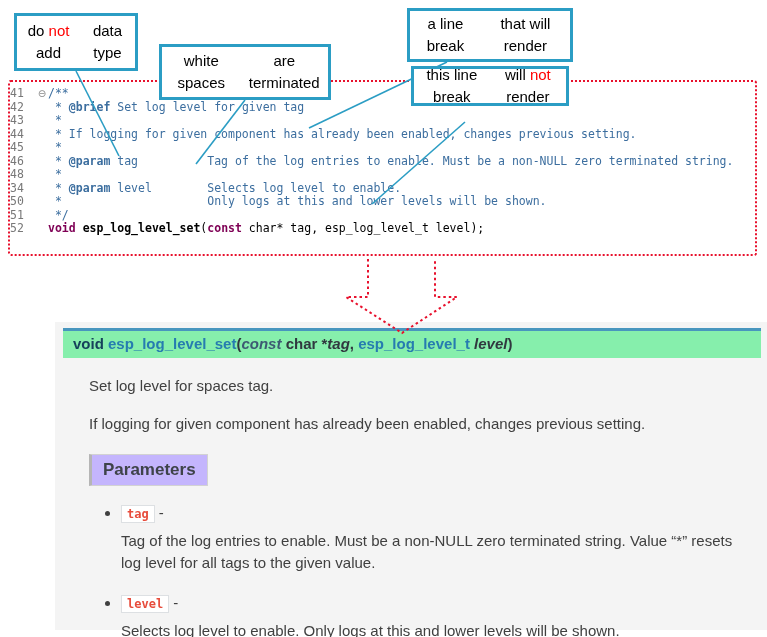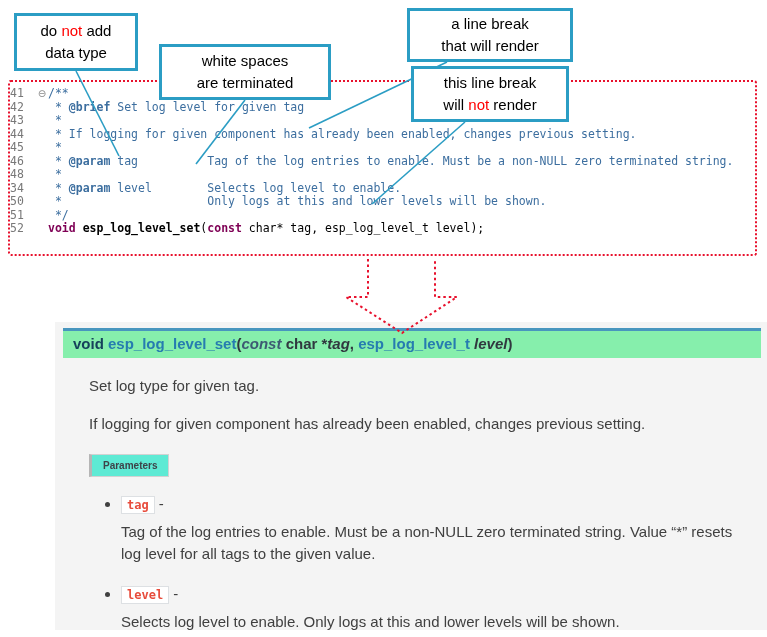--- a/index.html
+++ b/index.html
@@ -8,27 +8,27 @@
 
   .canvas { position:relative; width:767px; height:637px; background:#fff; overflow:hidden; }
 
   
   .overlay { position:absolute; left:0; top:0; width:767px; height:637px; pointer-events:none; z-index:4; }
   .leader { stroke:var(--callout-border,#2b9dc4); stroke-width:1.6; fill:none; }
   .rarrow { stroke:var(--arrow-red,#e8112d); stroke-width:2; fill:none; stroke-dasharray:2.5 3; }
 
   
   .callout { position:absolute; z-index:5; background:#fff; border:3px solid var(--callout-border,#2b9dc4);
-             display:flex; flex-direction:column; justify-content:center; align-items:center;
+             display:flex; flex-direction:row; justify-content:center; align-items:center;
              text-align:center; font-size:15px; line-height:22px; color:#000; }
   .callout .red { color:var(--annotation-red,#ff0000); }
   .co1 { left:14px;  top:13px; width:124px; height:58px; }
   .co2 { left:159px; top:44px; width:172px; height:56px; }
   .co3 { left:407px; top:8px;  width:166px; height:54px; }
-  .co4 { left:411px; top:66px; width:158px; height:56px; }
+  .co4 { left:411px; top:66px; width:158px; height:40px; }
 
   
   .code-panel { position:absolute; left:8px; top:80px; width:749px; height:176px; z-index:2;
                 background:#fff; border:2px dotted var(--code-border-red,#e8112d); border-radius:3px;
                 padding-top:5px; overflow:hidden; }
   .code-line { display:flex; white-space:pre; font-family:"DejaVu Sans Mono", monospace;
                font-size:11.5px; line-height:13.5px; }
   .gutter { flex:0 0 26px; text-align:left; color:#787878; padding-right:3px; }
   .fold { flex:0 0 12px; color:#8a8a8a; font-family:"DejaVu Sans", sans-serif; font-size:10px; text-align:center; }
   .code-text { flex:1 1 auto; }
@@ -46,23 +46,23 @@
   .sg-kw    { font-weight:bold; color:#16425b; }
   .sg-name  { font-weight:bold; color:#267cb0; }
   .sg-kwi   { font-weight:bold; font-style:italic; color:#3d5a73; }
   .sg-t     { font-weight:600; color:#30383f; }
   .sg-t2    { font-weight:600; color:#267cb0; }
   .sg-param { font-weight:bold; font-style:italic; color:#30383f; }
   .sg-p     { font-weight:600; color:#30383f; }
 
   .doc-body { padding:0 20px 0 34px; }
   .doc-para { margin-top:17px; color:#404040; font-size:15px; line-height:21px; max-width:640px; }
-  .params-label { display:inline-block; margin-top:20px; background:#5eead4; border:1px solid #d2d2d2;
+  .params-label { display:inline-block; margin-top:20px; background:#c4b5fd; border:1px solid #d2d2d2;
                   border-left:3px solid #b5b5b5; padding:5px 11px; font-weight:bold; color:#3e4349;
-                  font-size:10px; }
+                  font-size:17px; }
   .param-list { margin-top:16px; padding-left:32px; list-style:disc; }
   .param-item { margin-bottom:18px; color:#404040; font-size:15px; line-height:22px; max-width:612px; }
   .literal { font-family:"DejaVu Sans Mono", monospace; font-size:12px; font-weight:bold;
              color:var(--literal-red,#e74c3c); background:#fff; border:1px solid #dde0e3; padding:1px 5px; }
   .sep { color:#404040; }
   .pdesc { margin-top:5px; }
 </style>
 </head>
 <body>
 
@@ -107,21 +107,21 @@
         <div class="code-line"><span class="gutter">51</span><span class="fold"></span><span class="code-text"><span class="c-cm"> */</span></span></div>
         <div class="code-line"><span class="gutter">52</span><span class="fold"></span><span class="code-text"><span class="c-kw">void</span><span class="c-pl"> </span><span class="c-fn">esp_log_level_set</span><span class="c-pl">(</span><span class="c-kw">const</span><span class="c-pl"> char* tag, esp_log_level_t level);</span></span></div>
       </div>
   </div>
 
   <div class="doc-panel">
     <div class="signature">
       <span><span class="sg-kw">void</span><span class="sg-p"> </span><span class="sg-name">esp_log_level_set</span><span class="sg-p">(</span><span class="sg-kwi">const</span><span class="sg-p">  </span><span class="sg-t">char</span><span class="sg-p"> *</span><span class="sg-param">tag</span><span class="sg-p">, </span><span class="sg-t2">esp_log_level_t</span><span class="sg-p"> </span><span class="sg-param">level</span><span class="sg-p">)</span></span>
     </div>
     <div class="doc-body">
-      <p class="doc-para">Set log type for given tag.</p>
+      <p class="doc-para">Set log level for spaces tag.</p>
       <p class="doc-para">If logging for given component has already been enabled, changes previous setting.</p>
       <div class="params-label">Parameters</div>
       <ul class="param-list">
           <li class="param-item"><code class="literal">tag</code><span class="sep"> - </span><div class="pdesc">Tag of the log entries to enable. Must be a non-NULL zero terminated string. Value “*” resets log level for all tags to the given value.</div></li>
           <li class="param-item"><code class="literal">level</code><span class="sep"> - </span><div class="pdesc">Selects log level to enable. Only logs at this and lower levels will be shown.</div></li>
         </ul>
     </div>
   </div>
 
 </div>

